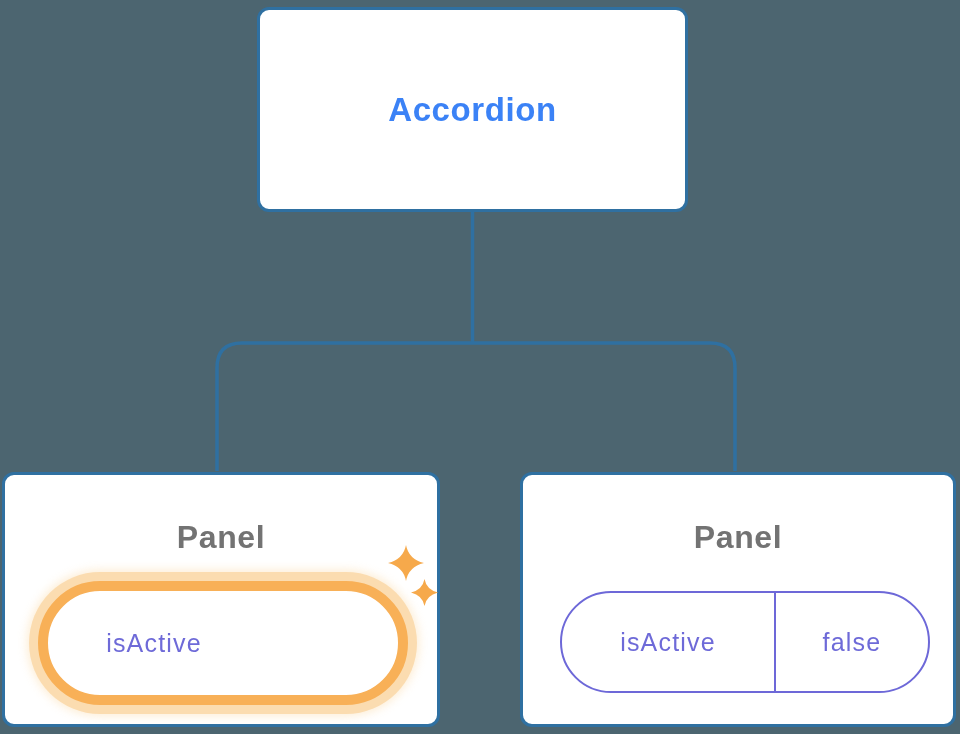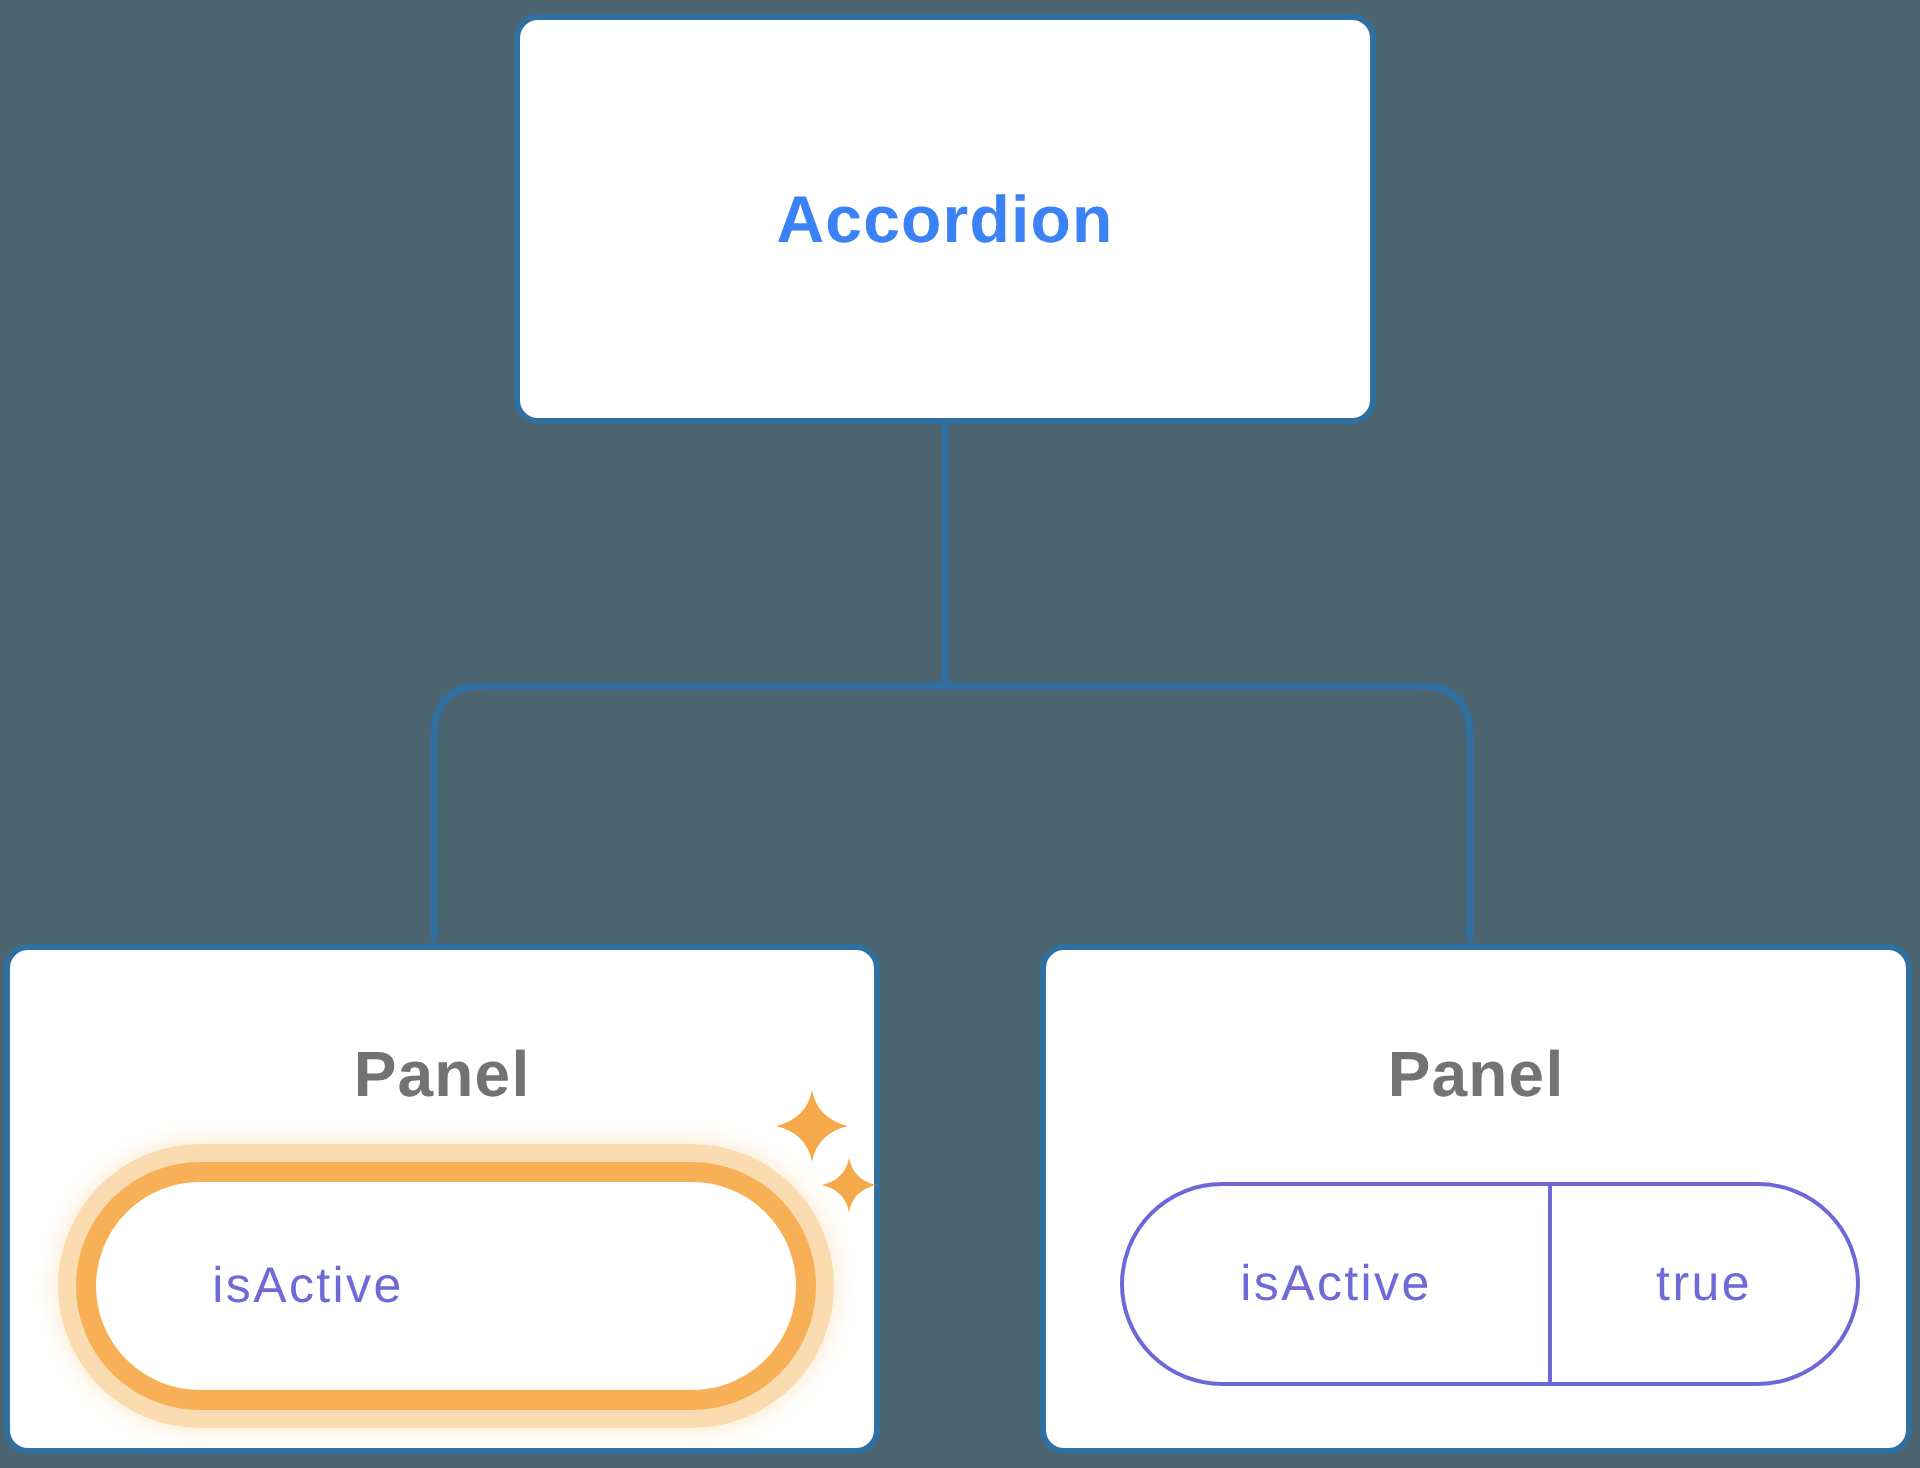--- a/index.html
+++ b/index.html
@@ -98,17 +98,17 @@
           <path d="M17 0 Q19.5 13.5 34 17 Q19.5 20.5 17 34 Q14.5 20.5 0 17 Q14.5 13.5 17 0 Z"></path>
         </svg>
     </span>
   </div>
 
   <div class="node panel panel-right">
     <div class="panel-title">Panel</div>
 
     <div class="pill pill-inactive">
       <div class="cell cell-key">isActive</div>
-      <div class="cell cell-val">true</div>
+      <div class="cell cell-val">false</div>
     </div>
   </div>
 
 </div>
 
 </body></html>

